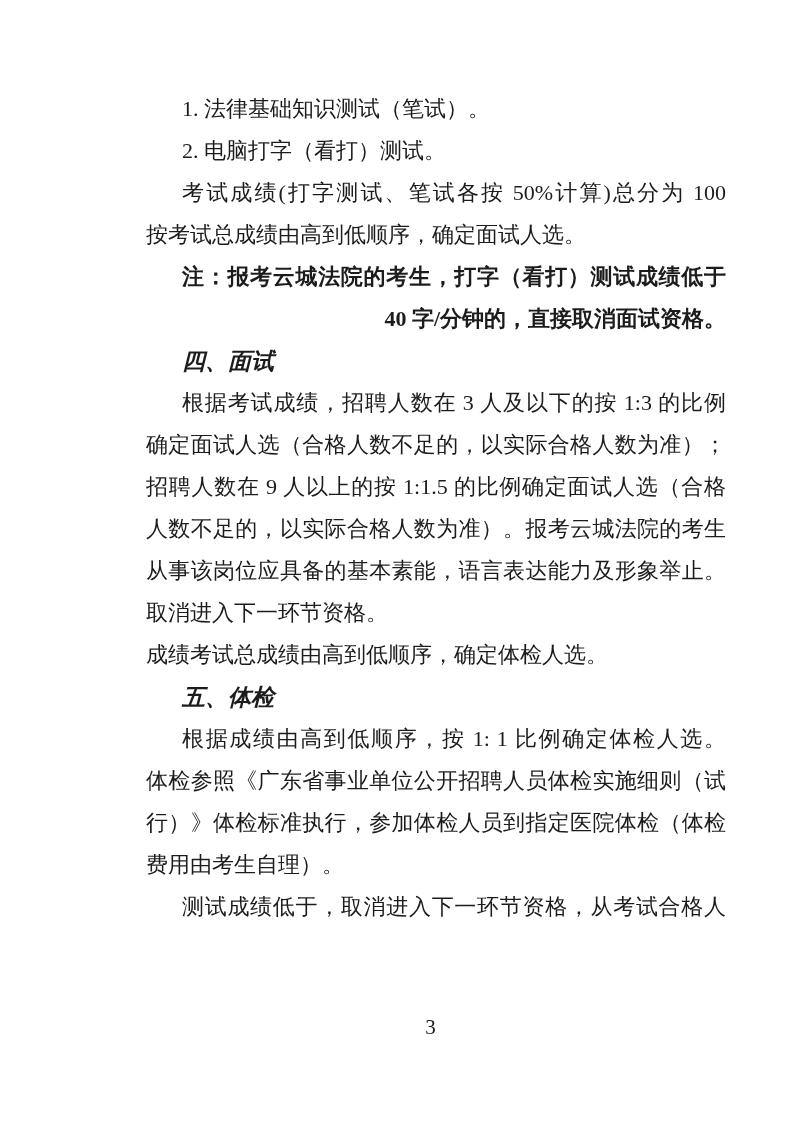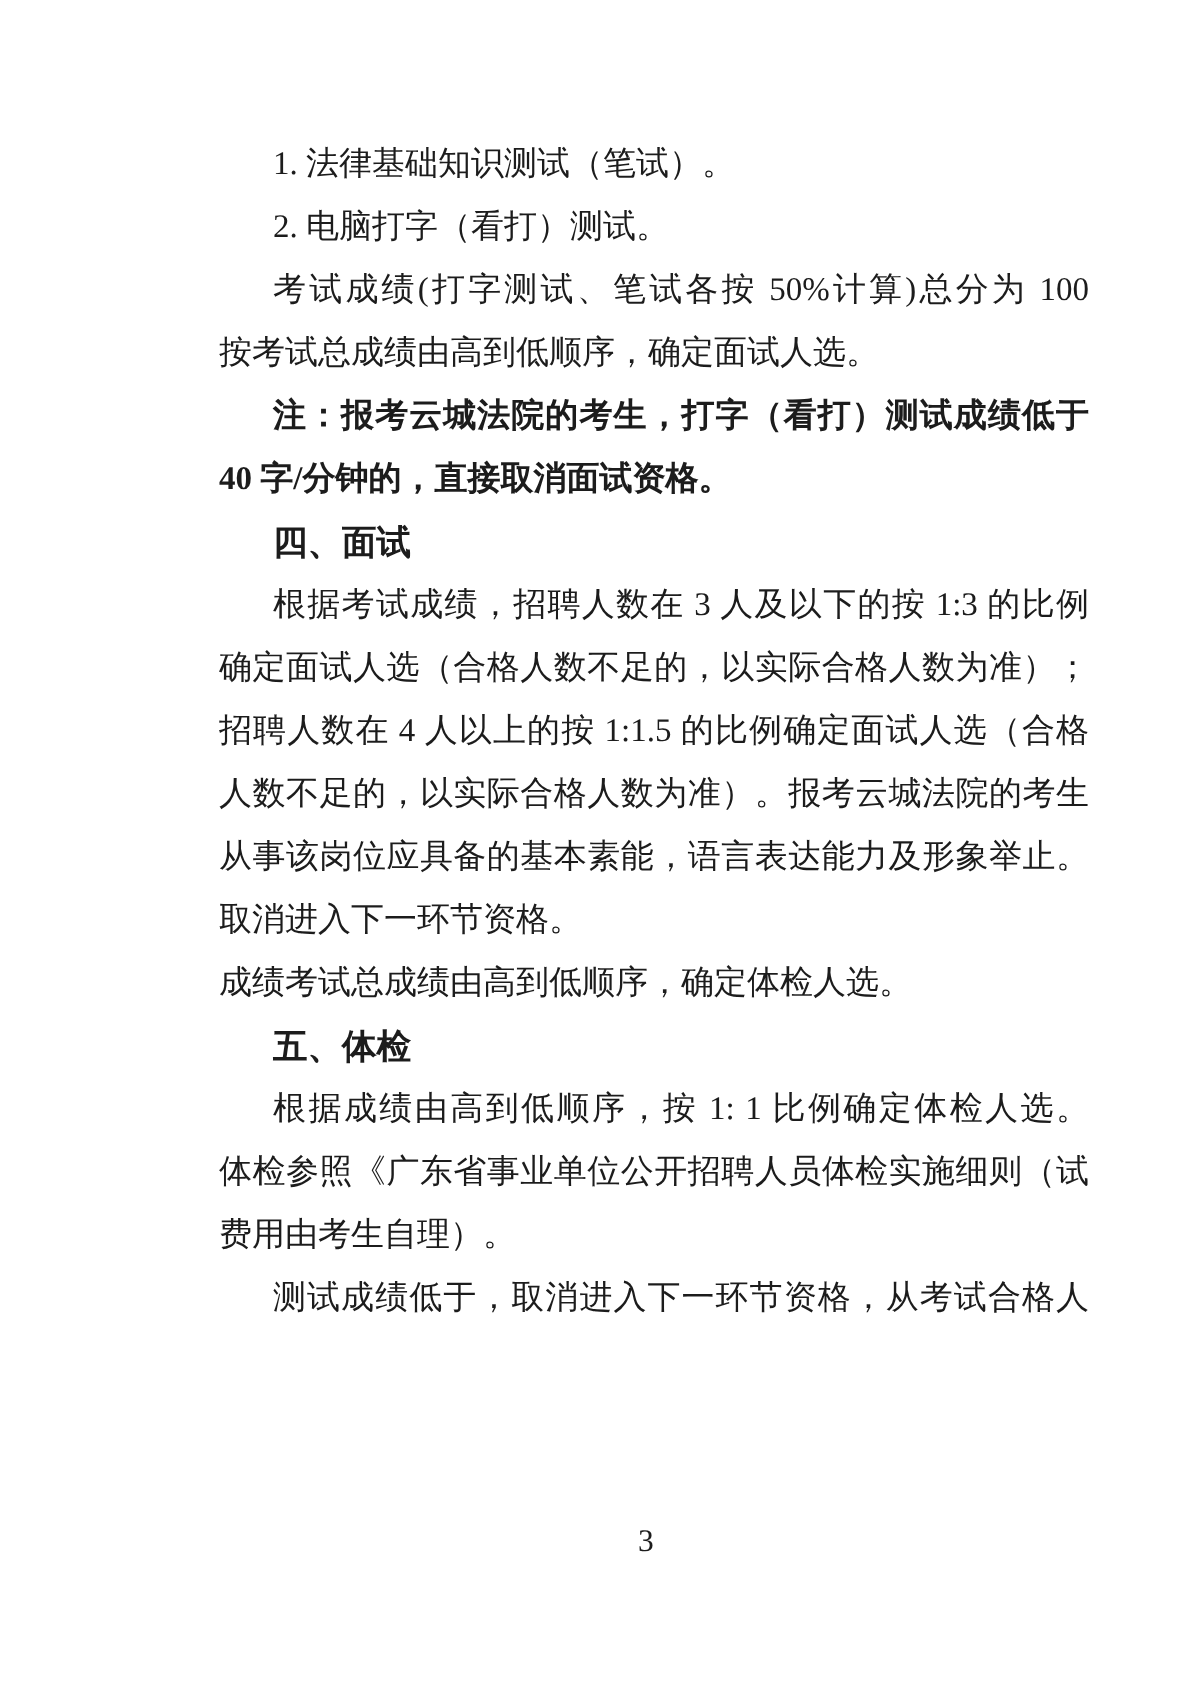--- a/index.html
+++ b/index.html
@@ -30,25 +30,27 @@
   }
   .line.serif {
     font-family: "Liberation Serif", "DejaVu Serif", serif;
   }
   .line.sans {
     font-family: Liberation Serif, serif;
   }
   .line.note {
     font-family: "Liberation Serif", "DejaVu Serif", serif;
     font-weight: bold;
+    text-align: right;
   }
   .line.heading {
     font-family: "Liberation Sans", "DejaVu Sans", sans-serif;
     font-weight: bold;
     font-size: 23px;
+    font-style: italic;
   }
   .line.indent {
     text-indent: 36px;
   }
   .line.stretch {
     white-space: normal;
     text-align: justify;
     text-justify: inter-character;
     text-align-last: justify;
     overflow: hidden;
@@ -78,25 +80,26 @@
   <main class="content">
       <div class="line serif indent">1. 法律基础知识测试（笔试）。</div>
       <div class="line serif indent">2. 电脑打字（看打）测试。</div>
       <div class="line serif indent stretch">考试成绩(打字测试、笔试各按 50%计算)总分为 100 分，</div>
       <div class="line serif">按考试总成绩由高到低顺序，确定面试人选。</div>
       <div class="line note indent stretch">注：报考云城法院的考生，打字（看打）测试成绩低于</div>
       <div class="line note">40 字/分钟的，直接取消面试资格。</div>
       <div class="line heading indent">四、面试</div>
       <div class="line sans indent stretch">根据考试成绩，招聘人数在 3 人及以下的按 1:3 的比例</div>
       <div class="line sans stretch">确定面试人选（合格人数不足的，以实际合格人数为准）；</div>
-      <div class="line sans stretch">招聘人数在 4 人以上的按 1:1.5 的比例确定面试人选（合格</div>
+      <div class="line sans stretch">招聘人数在 9 人以上的按 1:1.5 的比例确定面试人选（合格</div>
       <div class="line serif stretch"><span class="seg sans">人数不足的，以实际合格人数为准）。</span><span class="seg serif">报考云城法院的考生</span></div>
       <div class="line serif stretch">从事该岗位应具备的基本素能，语言表达能力及形象举止。</div>
       <div class="line serif">取消进入下一环节资格。</div>
       <div class="line serif">成绩考试总成绩由高到低顺序，确定体检人选。</div>
       <div class="line heading indent">五、体检</div>
       <div class="line serif indent stretch">根据成绩由高到低顺序，按 1: 1 比例确定体检人选。</div>
       <div class="line serif stretch">体检参照《广东省事业单位公开招聘人员体检实施细则（试</div>
+      <div class="line serif stretch">行）》体检标准执行，参加体检人员到指定医院体检（体检</div>
       <div class="line serif">费用由考生自理）。</div>
       <div class="line serif indent stretch">测试成绩低于，取消进入下一环节资格，从考试合格人</div>
     </main>
   <div class="footer">3</div>
 </div>
 
 </body></html>

